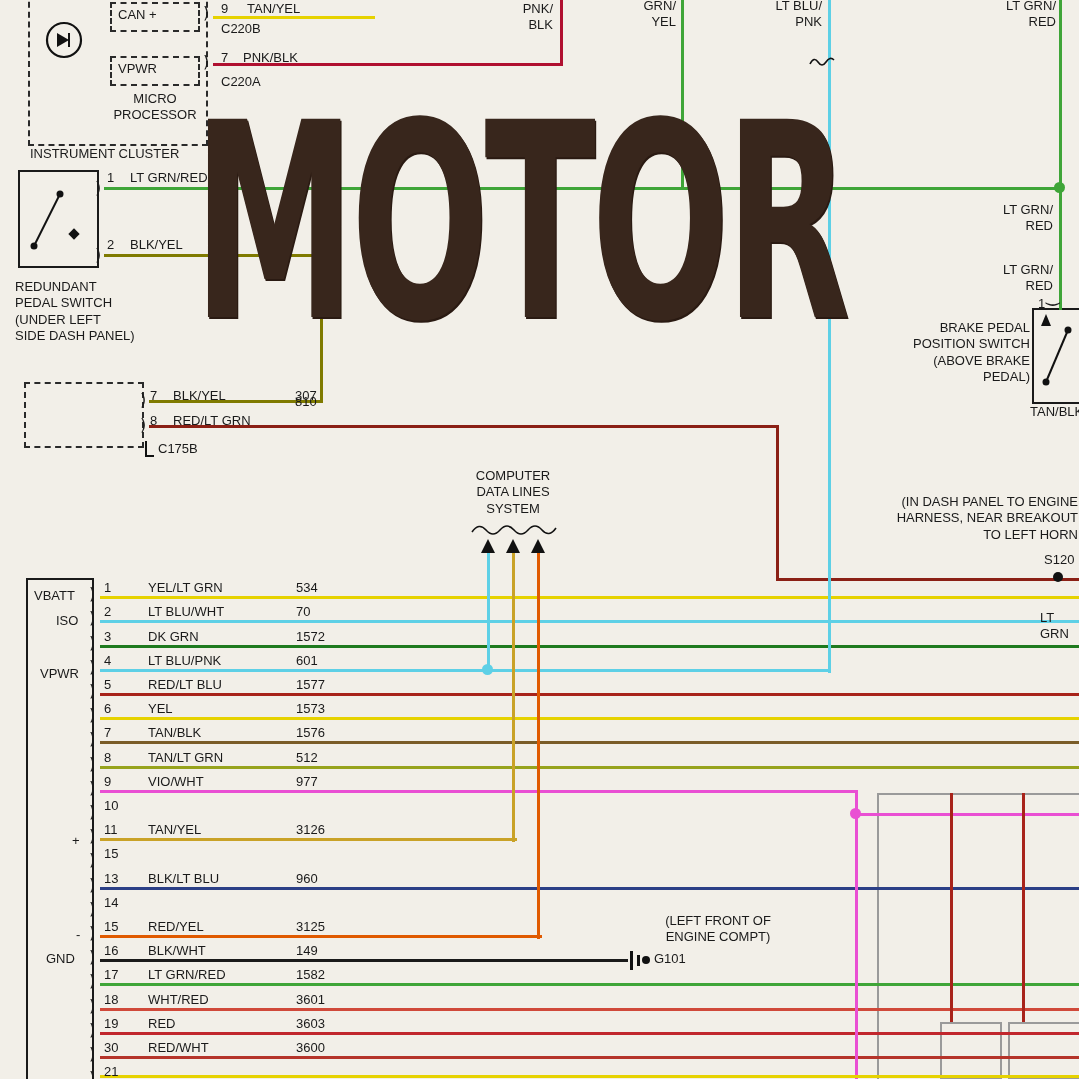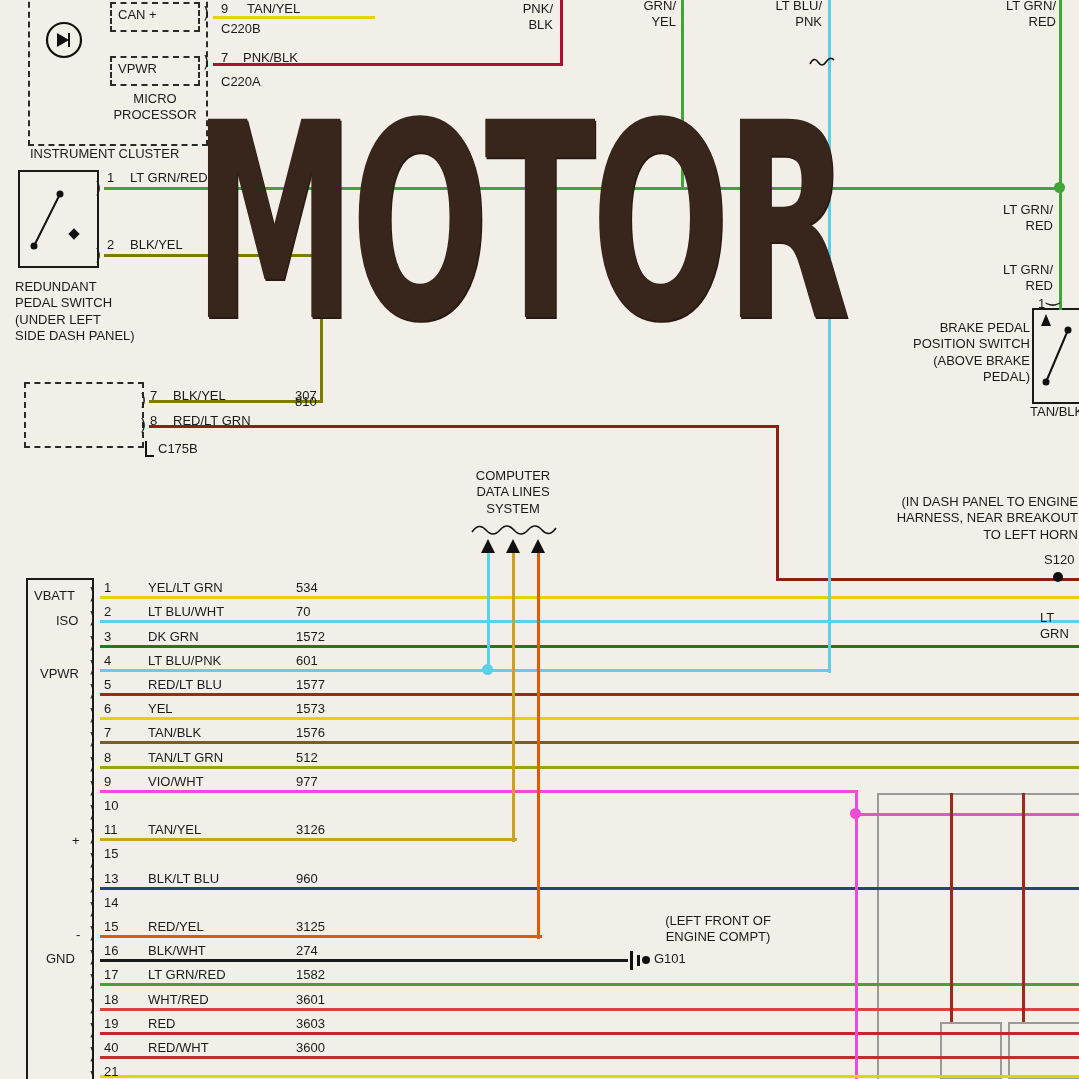--- a/index.html
+++ b/index.html
@@ -204,39 +204,39 @@
       <span class="arc" style="left:89px;top:901px">)</span>
       <div class="t" style="left:104px;top:895px">14</div>
       <span class="arc" style="left:89px;top:925px">)</span>
       <div class="t" style="left:104px;top:919px">15</div>
       <div class="t" style="left:148px;top:919px">RED/YEL</div>
       <div class="t" style="left:296px;top:919px">3125</div>
       <div class="wire" style="left:100px;top:935px;width:442px;height:3px;background:#e05a00"></div>
       <span class="arc" style="left:89px;top:949px">)</span>
       <div class="t" style="left:104px;top:943px">16</div>
       <div class="t" style="left:148px;top:943px">BLK/WHT</div>
-      <div class="t" style="left:296px;top:943px">274</div>
+      <div class="t" style="left:296px;top:943px">149</div>
       <div class="wire" style="left:100px;top:959px;width:528px;height:3px;background:#1a1a1a"></div>
       <span class="arc" style="left:89px;top:973px">)</span>
       <div class="t" style="left:104px;top:967px">17</div>
       <div class="t" style="left:148px;top:967px">LT GRN/RED</div>
       <div class="t" style="left:296px;top:967px">1582</div>
       <div class="wire" style="left:100px;top:983px;width:979px;height:3px;background:#3fa538"></div>
       <span class="arc" style="left:89px;top:998px">)</span>
       <div class="t" style="left:104px;top:992px">18</div>
       <div class="t" style="left:148px;top:992px">WHT/RED</div>
       <div class="t" style="left:296px;top:992px">3601</div>
       <div class="wire" style="left:100px;top:1008px;width:979px;height:3px;background:#d0493a"></div>
       <span class="arc" style="left:89px;top:1022px">)</span>
       <div class="t" style="left:104px;top:1016px">19</div>
       <div class="t" style="left:148px;top:1016px">RED</div>
       <div class="t" style="left:296px;top:1016px">3603</div>
       <div class="wire" style="left:100px;top:1032px;width:979px;height:3px;background:#c1272d"></div>
       <span class="arc" style="left:89px;top:1046px">)</span>
-      <div class="t" style="left:104px;top:1040px">40</div>
+      <div class="t" style="left:104px;top:1040px">30</div>
       <div class="t" style="left:148px;top:1040px">RED/WHT</div>
       <div class="t" style="left:296px;top:1040px">3600</div>
       <div class="wire" style="left:100px;top:1056px;width:979px;height:3px;background:#b5342a"></div>
       <span class="arc" style="left:89px;top:1070px">)</span>
       <div class="t" style="left:104px;top:1064px">21</div>
     </div>
 
   <div class="wire" style="left: 213px; top: 16px; width: 162px; height: 3px; background: rgb(230, 210, 0);"></div>
   <div class="wire" style="left: 213px; top: 63px; width: 350px; height: 3px; background: rgb(176, 16, 48);"></div>
   <div class="wire" style="left: 560px; top: 0px; width: 3px; height: 66px; background: rgb(176, 16, 48);"></div>

